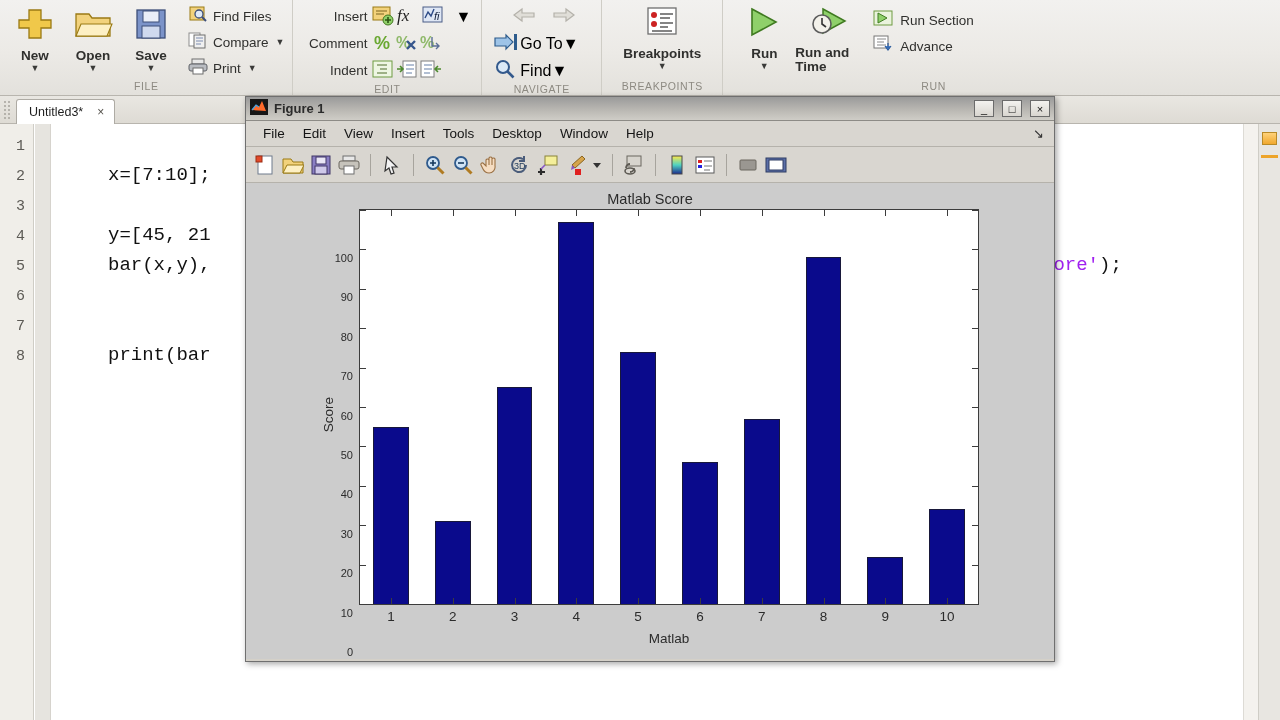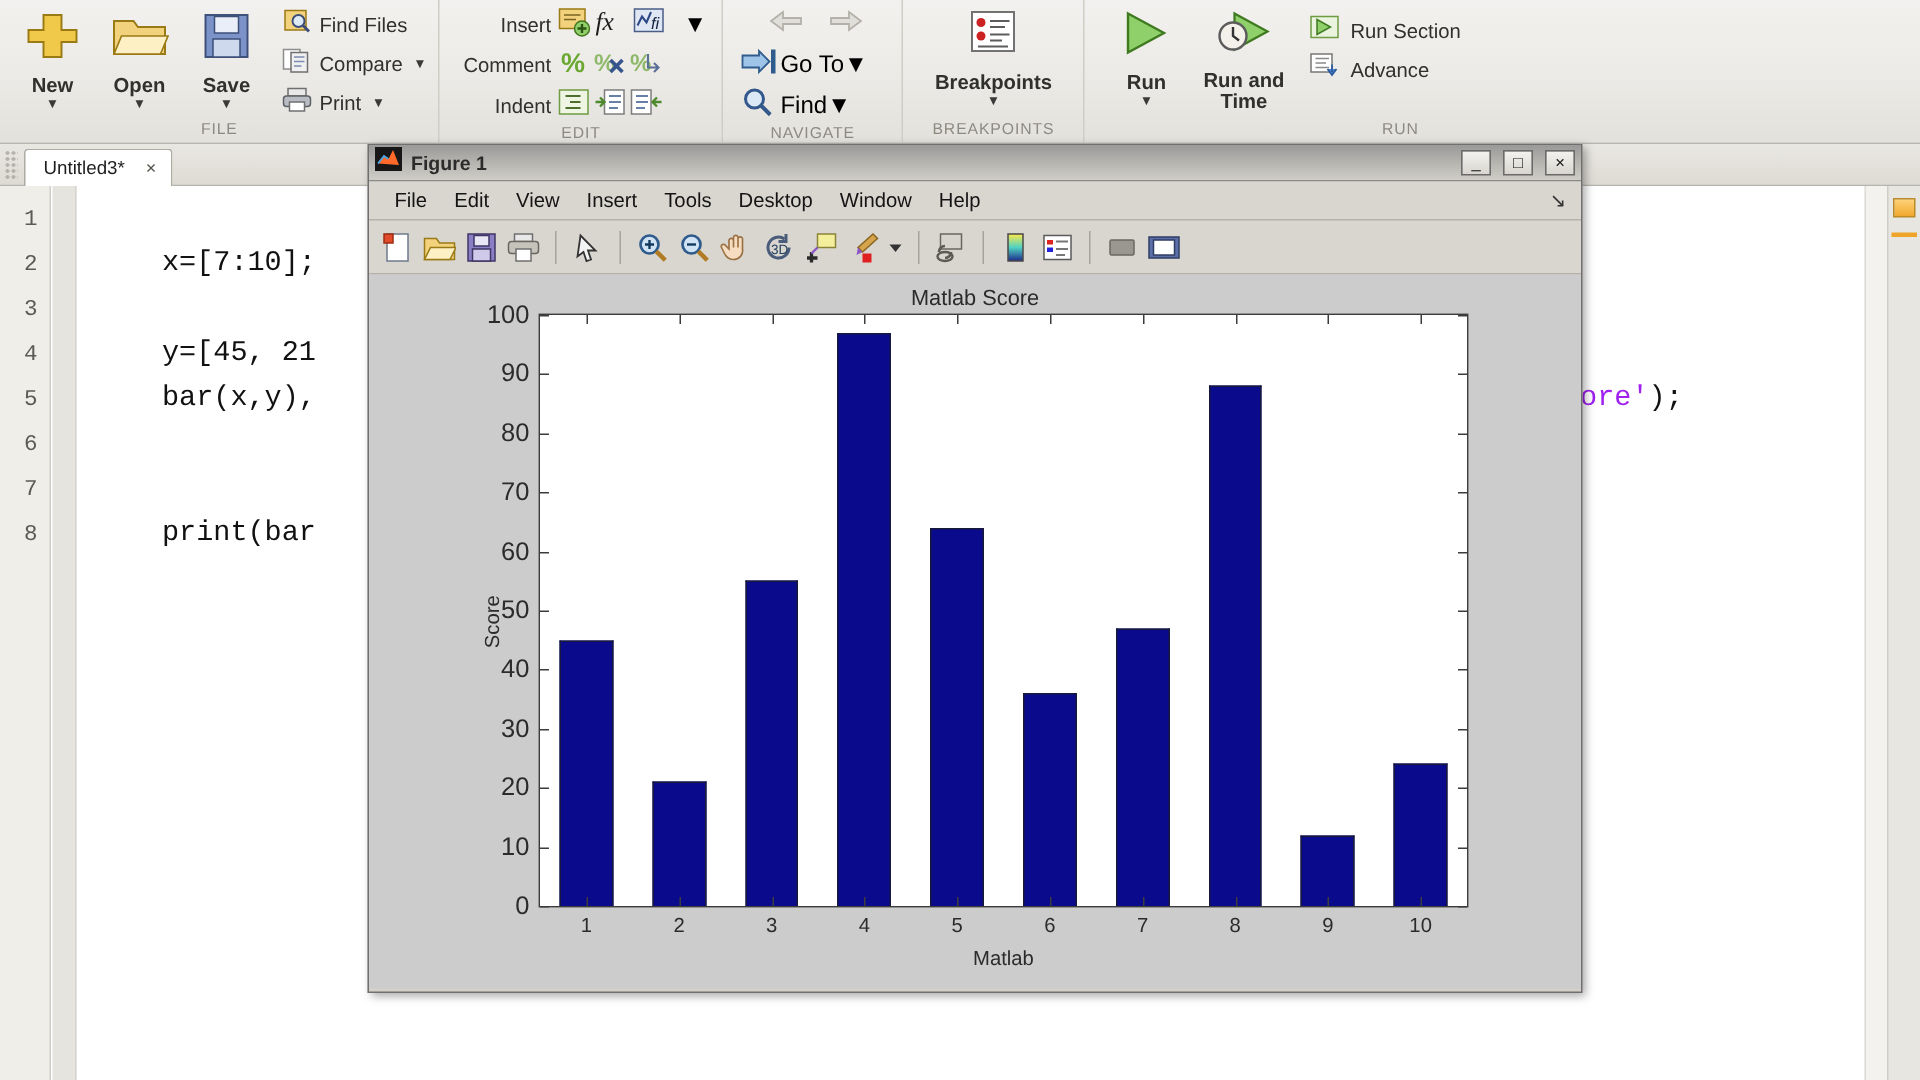--- a/index.html
+++ b/index.html
@@ -111,21 +111,21 @@
   
   .chart-title { position:absolute; width:100%; top:8px; text-align:center; font-size:14.5px; color:#2b2b2b; }
   .plotbox {
     position:absolute; left:113px; top:26px; width:620px; height:396px;
     background:#ffffff; border:1px solid #3c3c3c;
   }
   .bars { position:absolute; left:0; bottom:0; width:100%; height:100%; display:flex; align-items:flex-end; }
   .barslot { flex:1; display:flex; justify-content:center; align-items:flex-end; height:100%; }
   .bar { width:58%; background:#0a0a8c; border:1px solid #18183a; border-bottom:none; }
   .ytick { position:absolute; right:0; width:7px; height:1px; background:#3c3c3c; }
-  .ylabeltxt { position:absolute; right:calc(100% + 7px); transform:translateY(-50%); font-size:17px; color:#2b2b2b; white-space:nowrap;}
+  .ylabeltxt { position:absolute; right:calc(100% + 7px); transform:translateY(-50%); font-size:11px; color:#2b2b2b; white-space:nowrap;margin-top:48px;}
   .xtickmark { position:absolute; top:0; width:1px; height:6px; background:#3c3c3c; }
   .xtickmark.bot { bottom:0; top:auto; }
   .xlabeltxt { position:absolute; top:calc(100% + 5px); transform:translateX(-50%); font-size:13.5px; color:#2b2b2b;}
   .axis-ylabel {
     position:absolute; left:82px; top:224px; font-size:13.5px; color:#2b2b2b;
     transform:rotate(-90deg) translate(-50%,0); transform-origin:left center; white-space:nowrap;
   }
   .axis-xlabel { position:absolute; left:113px; width:620px; top:448px; text-align:center; font-size:13.5px; color:#2b2b2b;}
 </style>
 </head>
@@ -323,21 +323,21 @@
         <span class="caret">▼</span>
       </div>
       <div class="bigbtn" style="width:68px;">
         <span class="ico">
           <svg width="44" height="34" viewBox="0 0 44 34">
                 <path d="M16 3l22 12-22 12z" fill="#8fd06a" stroke="#3f7a20" stroke-width="1.5"></path>
                 <circle cx="15" cy="18" r="9" fill="#f3f1ea" stroke="#5c5c5c" stroke-width="1.6"></circle>
                 <path d="M15 12v6l4 3" stroke="#333" stroke-width="1.6" fill="none"></path>
               </svg>
         </span>
-        <span class="lbl" style="line-height:14px;text-align:center;">Run and Time</span>
+        <span class="lbl" style="line-height:14px;">Run and Time</span>
       </div>
       <div class="stacked3" style="margin-left:8px;padding-top:6px;justify-content:center;">
         <div class="smallrow">
           <span class="ico"><svg width="22" height="18" viewBox="0 0 22 18">
                   <rect x="1" y="2" width="18" height="14" fill="#eaf3dd" stroke="#6f9b42"></rect>
                   <path d="M5 4l9 5-9 5z" fill="#8fd06a" stroke="#3f7a20"></path>
                 </svg></span>
           <span class="lbl">Run Section</span>
         </div>
         <div class="smallrow">

